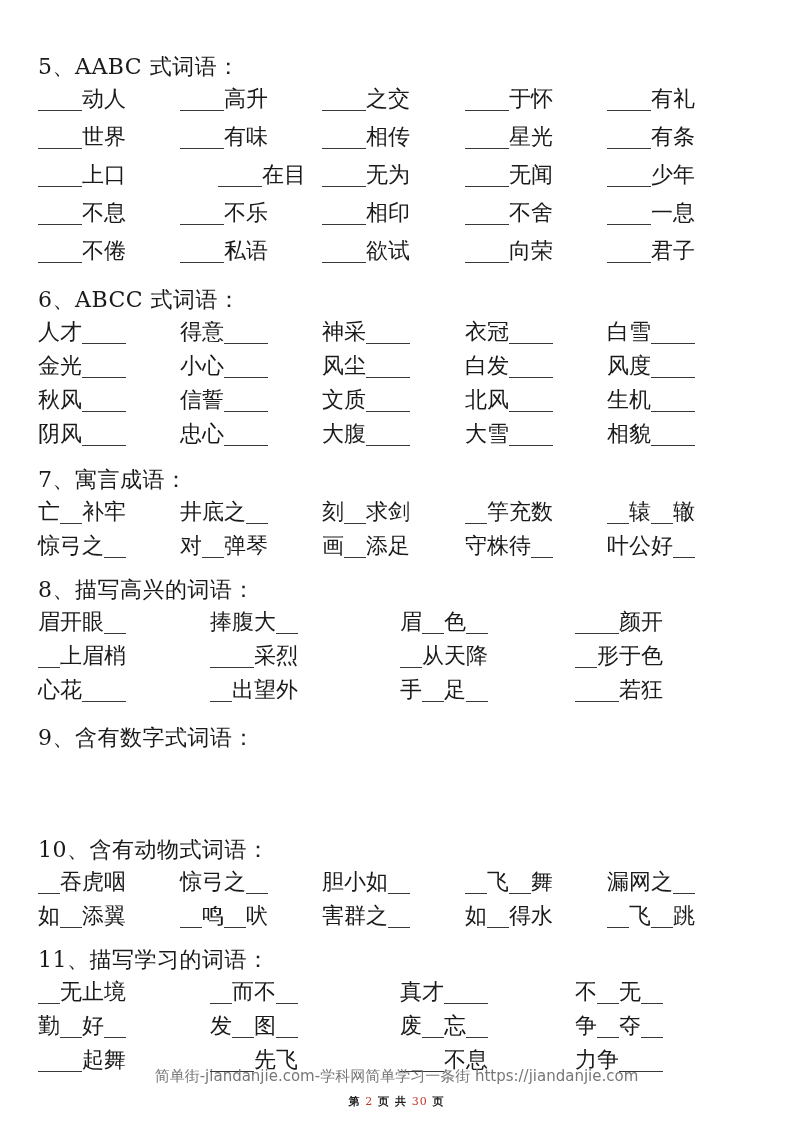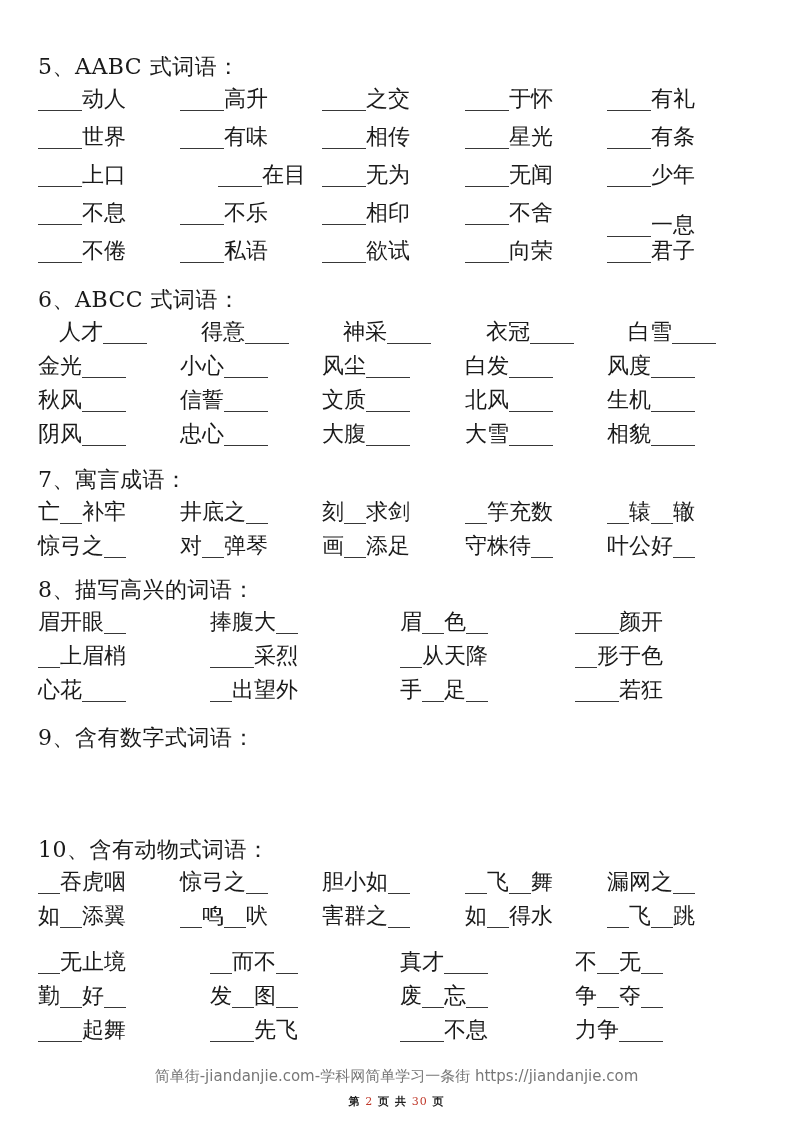--- a/index.html
+++ b/index.html
@@ -44,35 +44,35 @@
             <span class="cell" style="left: 142px; margin-left: 38px;">____在目</span>
             <span class="cell" style="left: 284px;">____无为</span>
             <span class="cell" style="left: 427px;">____无闻</span>
             <span class="cell" style="left: 569px;">____少年</span>
           </div>
           <div class="row" style="height: 38px;">
             <span class="cell" style="left: 0px;">____不息</span>
             <span class="cell" style="left: 142px;">____不乐</span>
             <span class="cell" style="left: 284px;">____相印</span>
             <span class="cell" style="left: 427px;">____不舍</span>
-            <span class="cell" style="left: 569px; margin-top: 12px;">____一息</span>
+            <span class="cell" style="left: 569px;">____一息</span>
           </div>
           <div class="row" style="height: 38px;">
             <span class="cell" style="left: 0px;">____不倦</span>
             <span class="cell" style="left: 142px;">____私语</span>
             <span class="cell" style="left: 284px;">____欲试</span>
             <span class="cell" style="left: 427px;">____向荣</span>
             <span class="cell" style="left: 569px;">____君子</span>
           </div>
         </div>
       </div>
       <div class="section" style="top: 285px;">
         <div class="sec-title">6、ABCC 式词语：</div>
         <div class="grid">
-          <div class="row" style="height: 34px; margin-left: 21px;">
+          <div class="row" style="height: 34px;">
             <span class="cell" style="left: 0px;">人才____</span>
             <span class="cell" style="left: 142px;">得意____</span>
             <span class="cell" style="left: 284px;">神采____</span>
             <span class="cell" style="left: 427px;">衣冠____</span>
             <span class="cell" style="left: 569px;">白雪____</span>
           </div>
           <div class="row" style="height: 34px;">
             <span class="cell" style="left: 0px;">金光____</span>
             <span class="cell" style="left: 142px;">小心____</span>
             <span class="cell" style="left: 284px;">风尘____</span>
@@ -153,20 +153,21 @@
           <div class="row" style="height: 34px;">
             <span class="cell" style="left: 0px;">如__添翼</span>
             <span class="cell" style="left: 142px;">__鸣__吠</span>
             <span class="cell" style="left: 284px;">害群之__</span>
             <span class="cell" style="left: 427px;">如__得水</span>
             <span class="cell" style="left: 569px;">__飞__跳</span>
           </div>
         </div>
       </div>
       <div class="section" style="top: 945px;">
+        <div class="sec-title">11、描写学习的词语：</div>
         <div class="grid">
           <div class="row" style="height: 34px;">
             <span class="cell" style="left: 0px;">__无止境</span>
             <span class="cell" style="left: 172px;">__而不__</span>
             <span class="cell" style="left: 362px;">真才____</span>
             <span class="cell" style="left: 537px;">不__无__</span>
           </div>
           <div class="row" style="height: 34px;">
             <span class="cell" style="left: 0px;">勤__好__</span>
             <span class="cell" style="left: 172px;">发__图__</span>

